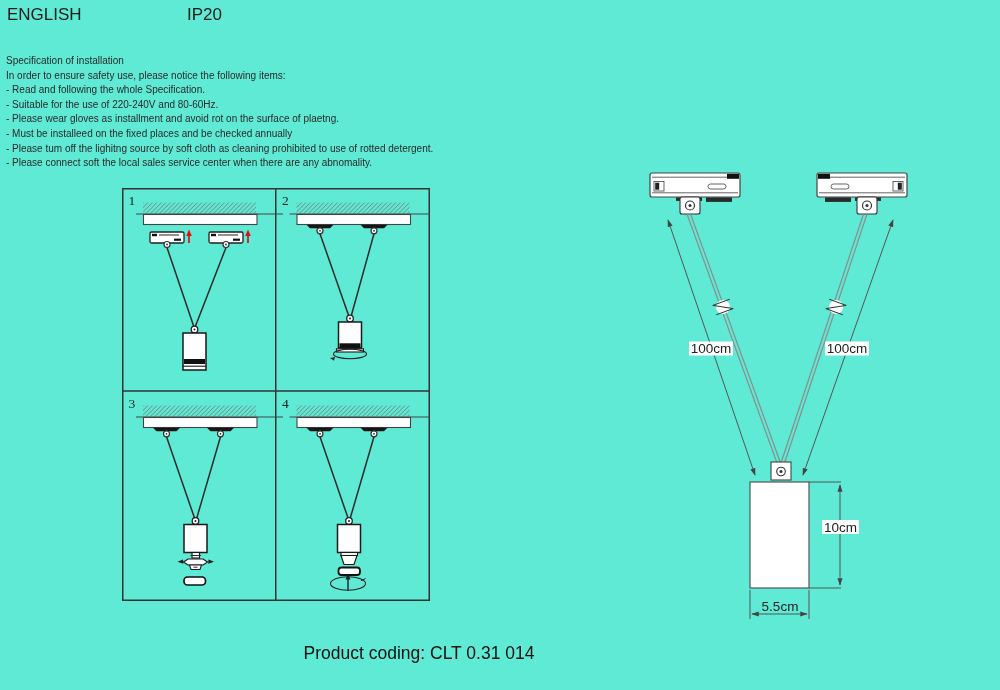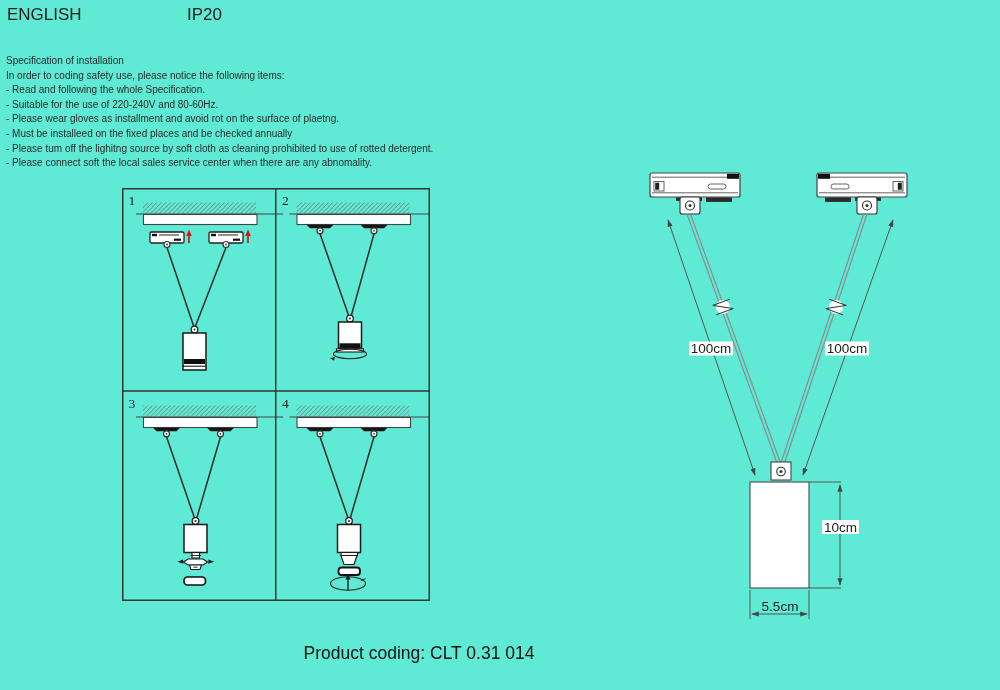--- a/index.html
+++ b/index.html
@@ -23,21 +23,21 @@
 
 <div class="page">
 
   <div class="lang-header">
     <span class="lang">ENGLISH</span>
     <span class="ip">IP20</span>
   </div>
 
   <div class="spec">
     <div class="spec-line">Specification of installation</div>
-    <div class="spec-line">In order to coding safety use, please notice the following items:</div>
+    <div class="spec-line">In order to ensure safety use, please notice the following items:</div>
     <div class="spec-line">- Read and following the whole Specification.</div>
     <div class="spec-line">- Suitable for the use of 220-240V and 80-60Hz.</div>
     <div class="spec-line">- Please wear gloves as installment and avoid rot on the surface of plaetng.</div>
     <div class="spec-line">- Must be installeed on the fixed places and be checked annually</div>
     <div class="spec-line">- Please tum off the lighitng source by soft cloth as cleaning prohibited to use of rotted detergent.</div>
     <div class="spec-line">- Please connect soft the local sales service center when there are any abnomality.</div>
   </div>
 
   <svg class="steps-svg" width="308" height="413" viewBox="0 0 308 413">
     <defs>

